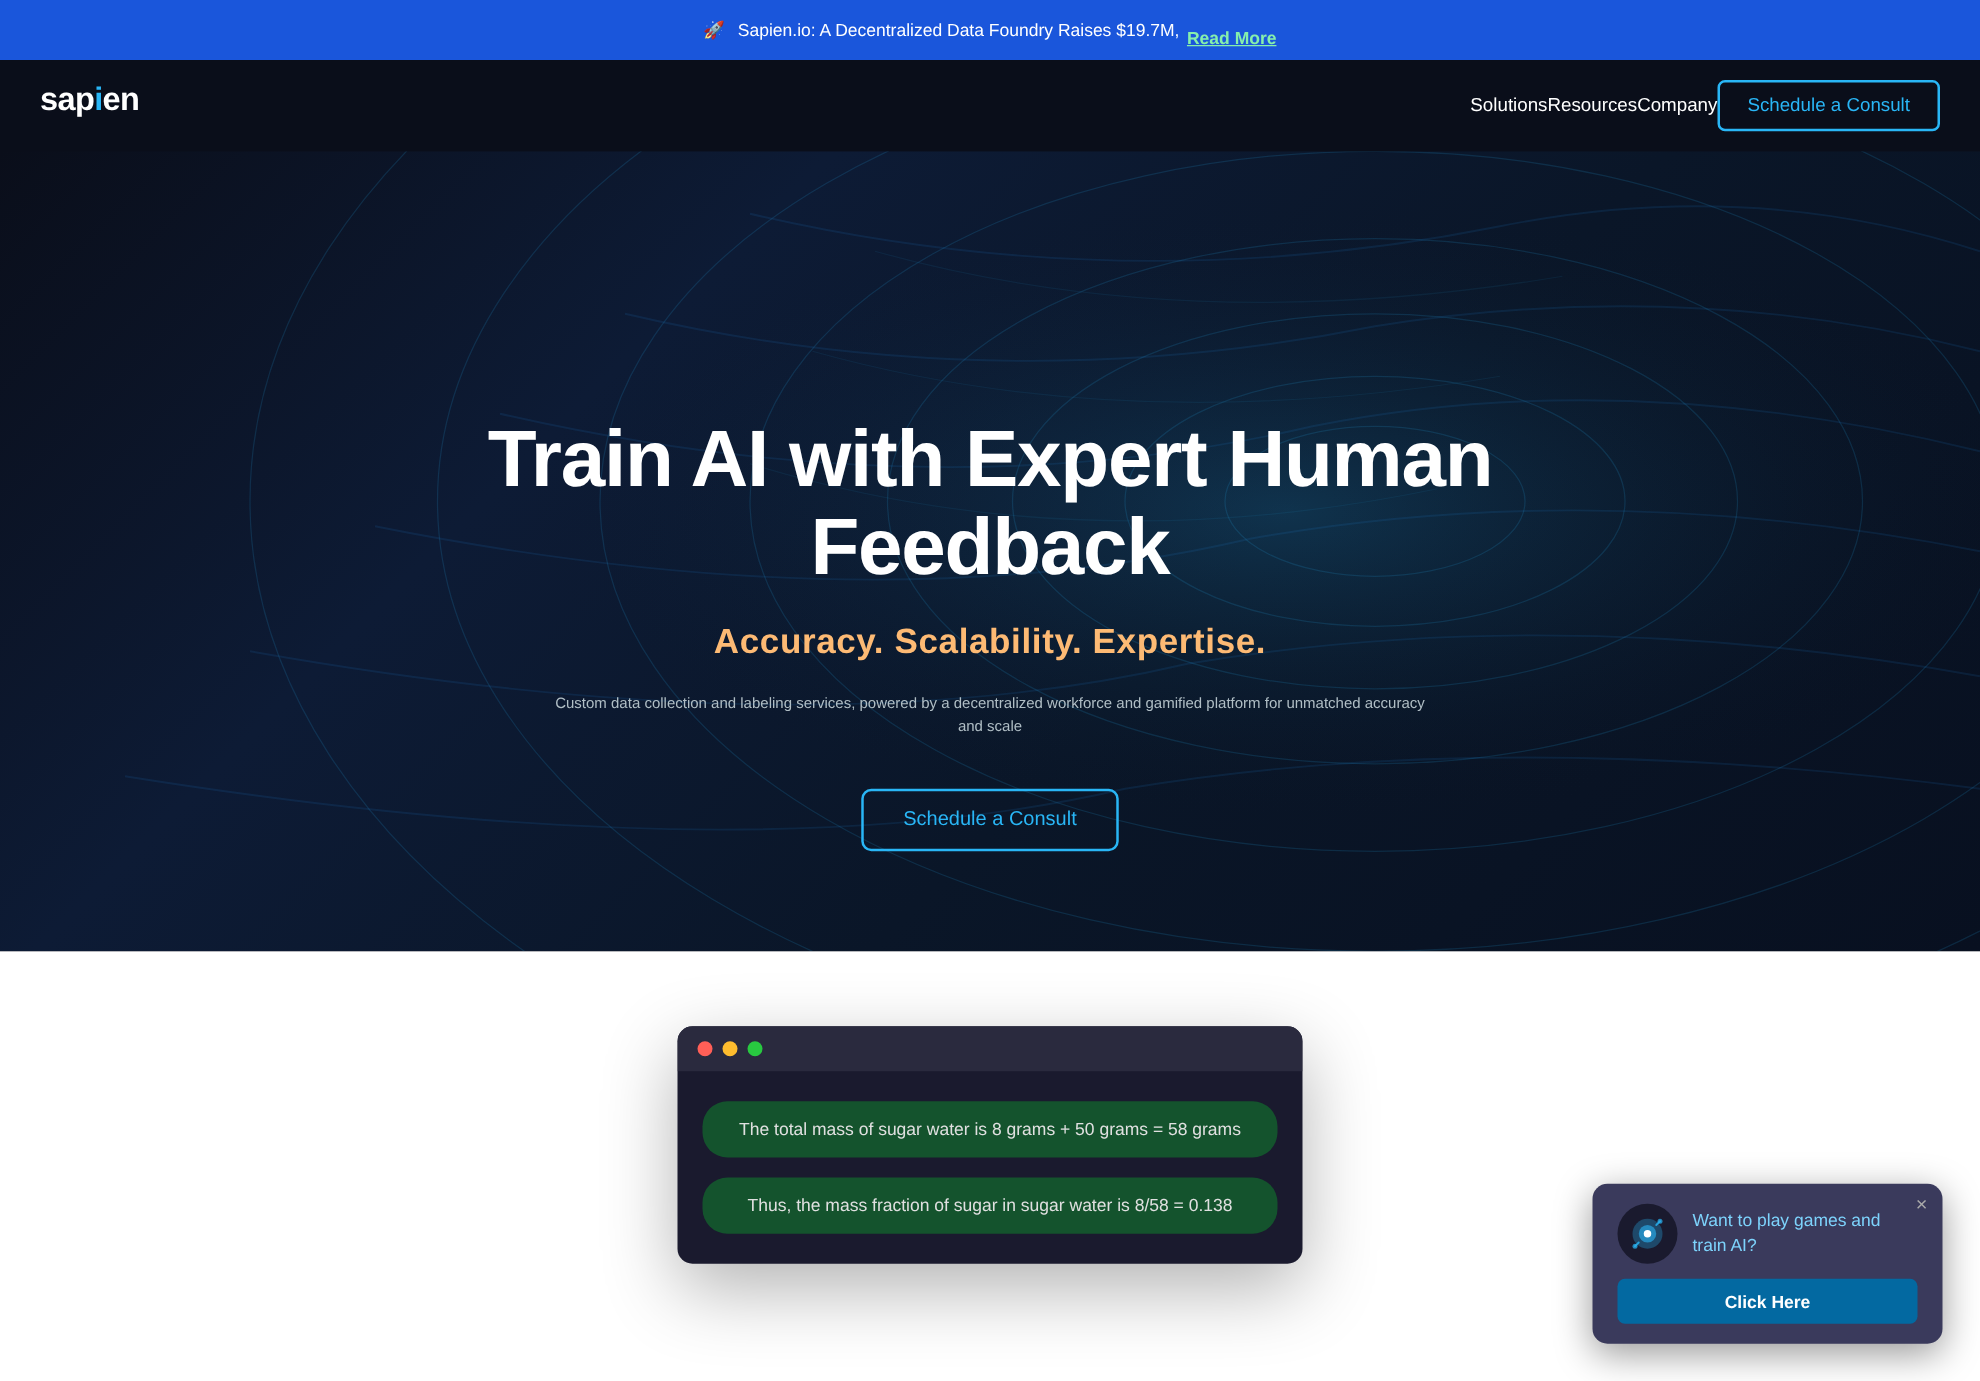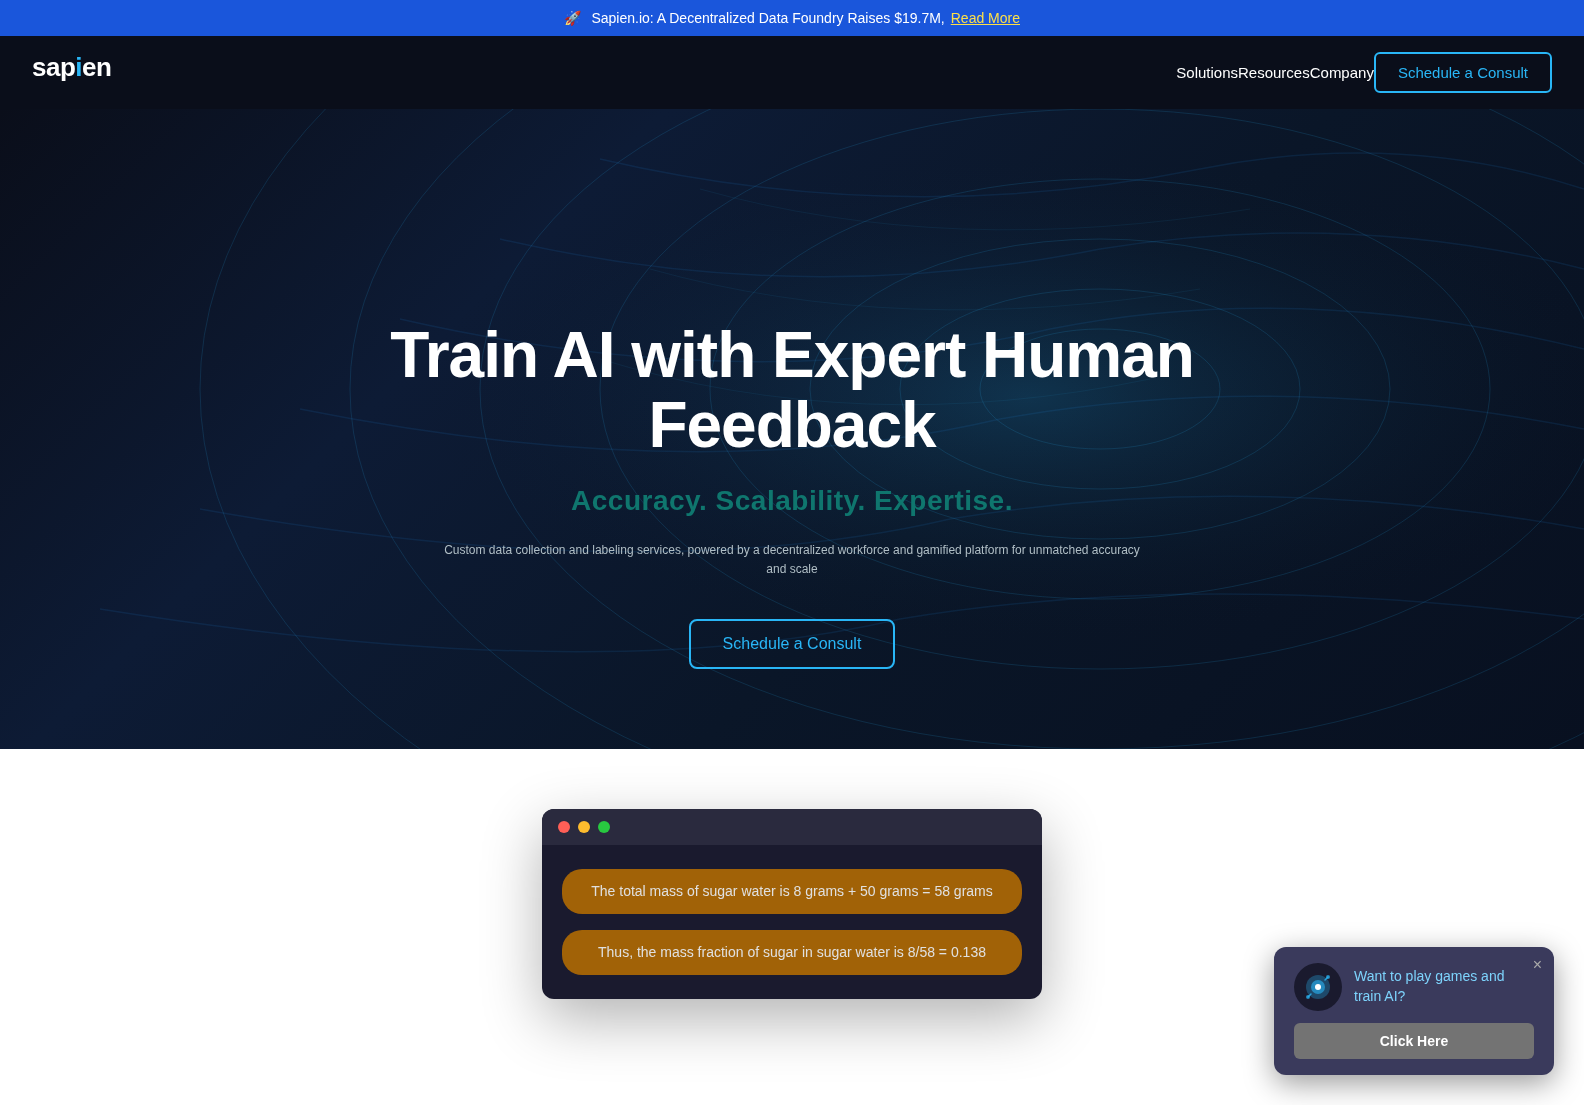--- a/index.html
+++ b/index.html
@@ -11,24 +11,25 @@
       color: white;
       text-align: center;
       padding: 10px 20px;
       font-size: 14px;
       display: flex;
       align-items: center;
       justify-content: center;
       gap: 6px;
     }
     .announcement-bar a {
-      color: #fde047;
-      font-weight: normal;
+      color: #86efac;
+      font-weight: bold;
       text-decoration: underline;
       cursor: pointer;
+      margin-top: 12px;
     }
     .rocket-icon-wrap {
       display: inline-flex;
       align-items: center;
       margin-right: 4px;
     }
 
     
     .navbar {
       display: flex;
@@ -92,21 +93,21 @@
       font-size: 64px;
       font-weight: 800;
       color: white;
       line-height: 1.1;
       margin-bottom: 24px;
       letter-spacing: -1px;
     }
     .hero-subtitle {
       font-size: 28px;
       font-weight: 600;
-      color: #0f766e;
+      color: #fdba74;
       margin-bottom: 24px;
       letter-spacing: 0.5px;
     }
     .hero-desc {
       font-size: 12px;
       color: #b0bec5;
       line-height: 1.6;
       max-width: 700px;
       margin: 0 auto 40px;
     }
@@ -153,21 +154,21 @@
     .dot-red { background: #ff5f57; }
     .dot-yellow { background: #febc2e; }
     .dot-green { background: #28c840; }
     .window-body {
       padding: 24px 20px;
       display: flex;
       flex-direction: column;
       gap: 16px;
     }
     .msg-pill {
-      background: #a16207;
+      background: #14532d;
       color: #e0e0e0;
       border-radius: 20px;
       padding: 12px 20px;
       font-size: 14px;
       line-height: 1.5;
       text-align: center;
     }
 
     
     .chat-popup {
@@ -210,21 +211,21 @@
       top: 10px;
       right: 12px;
       color: #aaa;
       font-size: 16px;
       cursor: pointer;
       background: none;
       border: none;
       line-height: 1;
     }
     .click-here-btn {
-      background: #737373;
+      background: #0369a1;
       color: white;
       border: none;
       border-radius: 6px;
       padding: 10px 16px;
       font-size: 14px;
       font-weight: 600;
       cursor: pointer;
       width: 100%;
     }
 

